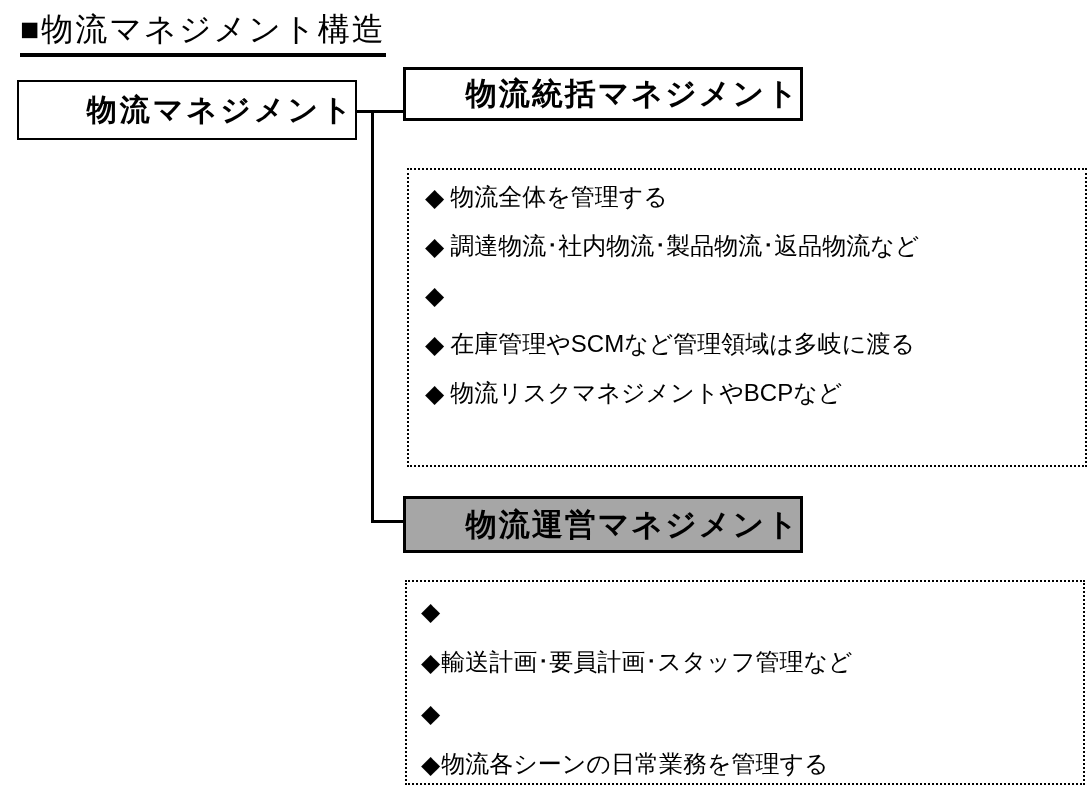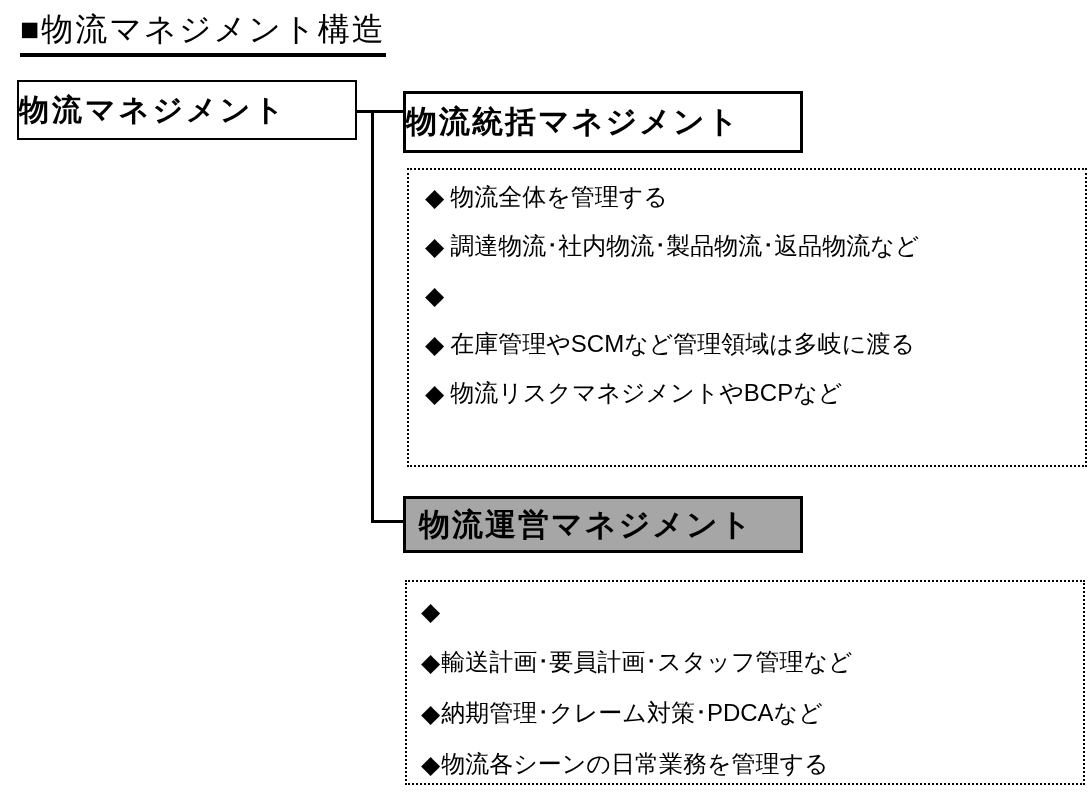--- a/index.html
+++ b/index.html
@@ -26,43 +26,43 @@
     border-bottom: 4px solid #000;
     padding-bottom: 1px;
     white-space: nowrap;
   }
   .box {
     position: absolute;
     box-sizing: border-box;
     background: #ffffff;
     display: flex;
     align-items: center;
-    justify-content: flex-start;
+    justify-content: flex-end;
     font-weight: bold;
     white-space: nowrap;
   }
   .root-box {
     left: 17px;
     top: 80px;
     width: 340px;
     height: 60px;
     border: 2px solid #000;
     font-size: 30px;
     letter-spacing: 3px;
   }
   .branch-header {
     left: 403px;
     width: 400px;
     border: 3px solid #000;
     font-size: 31px;
     letter-spacing: 2px;
   }
   .branch-header-1 {
-    top: 91px;
-    height: 62px;
+    top: 67px;
+    height: 54px;
   }
   .branch-header-2 {
     top: 496px;
     height: 57px;
     background: #a6a6a6;
     padding-left: 13px;
   }
   .detail-box {
     position: absolute;
     box-sizing: border-box;
@@ -156,21 +156,20 @@
   <div class="detail-box detail-box-2">
     <div class="bullet">
       <span class="marker">◆</span>
     </div>
     <div class="bullet">
       <span class="marker">◆</span>
       <span class="text">輸送計画･要員計画･スタッフ管理など</span>
     </div>
     <div class="bullet">
       <span class="marker">◆</span>
-      <span class="text">納期管理･クレーム対策･PDCAなど</span>
     </div>
     <div class="bullet">
       <span class="marker">◆</span>
       <span class="text">物流各シーンの日常業務を管理する</span>
     </div>
   </div>
 
 </div>
 
 </body></html>

